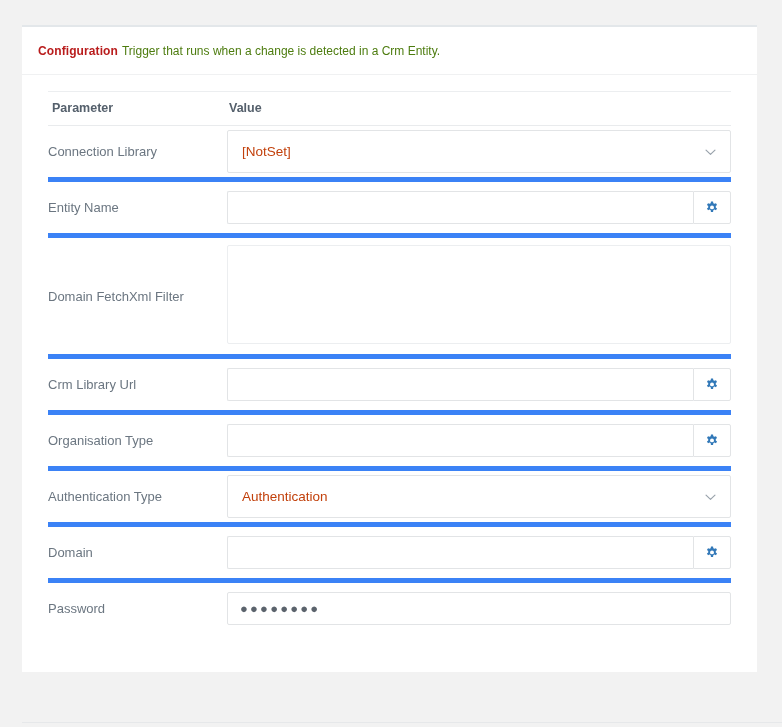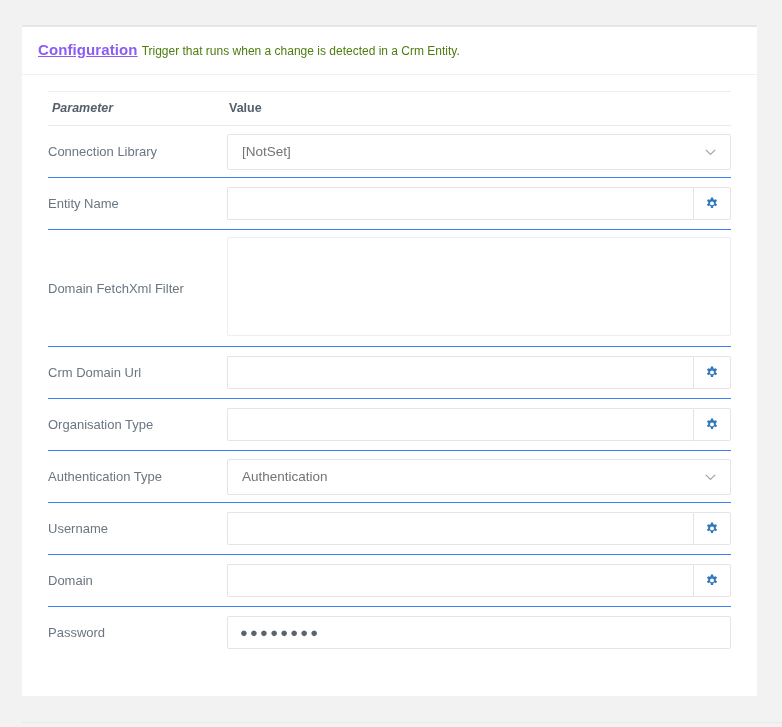--- a/index.html
+++ b/index.html
@@ -34,25 +34,24 @@
     box-sizing: border-box;
   }
 
   .panel-header {
     padding: 14px 16px 13px 16px;
     border-bottom: 1px solid #f0f1f2;
     box-sizing: border-box;
     height: 48px;
   }
   .panel-title {
-    font-size: 15px;
+    font-size: 12px;
     font-weight: bold;
-    color: #8b5cf6;
+    color: #b91c1c;
     letter-spacing: 0.1px;
-    text-decoration: underline;
   }
   .panel-subtitle {
     font-size: 12px;
     color: #4d7c0f;
     margin-left: 4px;
     font-weight: normal;
   }
 
   .panel-body {
     padding: 16px 26px 38px 26px;
@@ -67,25 +66,25 @@
   }
   table.param-table th {
     text-align: left;
     font-size: 12.5px;
     font-weight: bold;
     color: #55606c;
     padding: 9px 0 10px 0;
     border-top: 1px solid #eceef0;
     border-bottom: 1px solid #e9ebed;
   }
-  table.param-table th.col-param { width: 175px; padding-left: 4px; font-style: italic; }
+  table.param-table th.col-param { width: 175px; padding-left: 4px; }
   table.param-table th.col-value { padding-left: 2px; margin-left: 37px; }
 
   table.param-table td {
-    border-bottom: 1px solid #3b82f6;
+    border-bottom: 5px solid #3b82f6;
     vertical-align: middle;
     padding: 0;
   }
   table.param-table tr:last-child td {
     border-bottom: none;
   }
 
   td.cell-label {
     font-size: 13px;
     color: #6b7681;
@@ -96,29 +95,29 @@
     padding: 9px 0 9px 0;
   }
 
   .row-normal td { height: 51px; }
   .row-tall td { height: 116px; }
 
   .sel {
     position: relative;
     box-sizing: border-box;
     width: 504px;
-    height: 36px;
+    height: 43px;
     border: 1px solid #e2e4e6;
     background: #ffffff;
     border-radius: 2px;
     display: flex;
     align-items: center;
     padding: 0 30px 0 14px;
     font-size: 13.5px;
-    color: #737373;
+    color: #c2410c;
     cursor: pointer;
   }
   .sel .chev {
     position: absolute;
     right: 13px;
     top: 50%;
     transform: translateY(-50%);
     width: 13px;
     height: 13px;
     display: block;
@@ -254,21 +253,21 @@
           </tr>
 
           <tr class="row-tall">
             <td class="cell-label">Domain FetchXml Filter</td>
             <td class="cell-value">
               <textarea class="area" placeholder="" style=""></textarea>
             </td>
           </tr>
 
           <tr class="row-normal">
-            <td class="cell-label">Crm Domain Url</td>
+            <td class="cell-label">Crm Library Url</td>
             <td class="cell-value">
               <div class="input-group">
                 <input class="txt" type="text" value="" style="">
                 <button class="addon-btn" type="button">
                   <span>
                     <svg viewBox="0 0 16 16" width="14" height="14" aria-hidden="true">
                       <path fill="#3178b8" d="M9.2 0.6 h-2.4 l-0.3 1.9 a5.6 5.6 0 0 0-1.3 0.75 l-1.76-0.78 l-1.2 2.08 l1.46 1.25 a5.6 5.6 0 0 0 0 1.5 l-1.46 1.25 l1.2 2.08 l1.76-0.78 a5.6 5.6 0 0 0 1.3 0.75 l0.3 1.9 h2.4 l0.3-1.9 a5.6 5.6 0 0 0 1.3-0.75 l1.76 0.78 l1.2-2.08 l-1.46-1.25 a5.6 5.6 0 0 0 0-1.5 l1.46-1.25 l-1.2-2.08 l-1.76 0.78 a5.6 5.6 0 0 0-1.3-0.75 z"></path>
                       <circle cx="8" cy="7.3" r="2.25" fill="#ffffff"></circle>
                     </svg>
                   </span>
@@ -301,55 +300,39 @@
                 <span>Authentication</span>
                 <span class="chev">
                   <svg viewBox="0 0 14 14" width="13" height="13" aria-hidden="true">
                       <path d="M2.2 5 L7 9.6 L11.8 5" fill="none" stroke="#9aa3ac" stroke-width="1.3" stroke-linecap="round" stroke-linejoin="round"></path>
                     </svg>
                 </span>
               </div>
             </td>
           </tr>
 
-          <tr class="row-normal">
-            <td class="cell-label">Username</td>
+
+          <tr class="row-normal">
+            <td class="cell-label">Domain</td>
             <td class="cell-value">
               <div class="input-group">
                 <input class="txt" type="text" value="" style="">
                 <button class="addon-btn" type="button">
                   <span>
                     <svg viewBox="0 0 16 16" width="14" height="14" aria-hidden="true">
                       <path fill="#3178b8" d="M9.2 0.6 h-2.4 l-0.3 1.9 a5.6 5.6 0 0 0-1.3 0.75 l-1.76-0.78 l-1.2 2.08 l1.46 1.25 a5.6 5.6 0 0 0 0 1.5 l-1.46 1.25 l1.2 2.08 l1.76-0.78 a5.6 5.6 0 0 0 1.3 0.75 l0.3 1.9 h2.4 l0.3-1.9 a5.6 5.6 0 0 0 1.3-0.75 l1.76 0.78 l1.2-2.08 l-1.46-1.25 a5.6 5.6 0 0 0 0-1.5 l1.46-1.25 l-1.2-2.08 l-1.76 0.78 a5.6 5.6 0 0 0-1.3-0.75 z"></path>
                       <circle cx="8" cy="7.3" r="2.25" fill="#ffffff"></circle>
                     </svg>
                   </span>
                 </button>
               </div>
             </td>
           </tr>
 
           <tr class="row-normal">
-            <td class="cell-label">Domain</td>
-            <td class="cell-value">
-              <div class="input-group">
-                <input class="txt" type="text" value="" style="">
-                <button class="addon-btn" type="button">
-                  <span>
-                    <svg viewBox="0 0 16 16" width="14" height="14" aria-hidden="true">
-                      <path fill="#3178b8" d="M9.2 0.6 h-2.4 l-0.3 1.9 a5.6 5.6 0 0 0-1.3 0.75 l-1.76-0.78 l-1.2 2.08 l1.46 1.25 a5.6 5.6 0 0 0 0 1.5 l-1.46 1.25 l1.2 2.08 l1.76-0.78 a5.6 5.6 0 0 0 1.3 0.75 l0.3 1.9 h2.4 l0.3-1.9 a5.6 5.6 0 0 0 1.3-0.75 l1.76 0.78 l1.2-2.08 l-1.46-1.25 a5.6 5.6 0 0 0 0-1.5 l1.46-1.25 l-1.2-2.08 l-1.76 0.78 a5.6 5.6 0 0 0-1.3-0.75 z"></path>
-                      <circle cx="8" cy="7.3" r="2.25" fill="#ffffff"></circle>
-                    </svg>
-                  </span>
-                </button>
-              </div>
-            </td>
-          </tr>
-
-          <tr class="row-normal">
             <td class="cell-label">Password</td>
             <td class="cell-value">
               <div class="pwd-dots">●●●●●●●●</div>
             </td>
           </tr>
 
         </tbody>
       </table>
     </div>
   </div>

